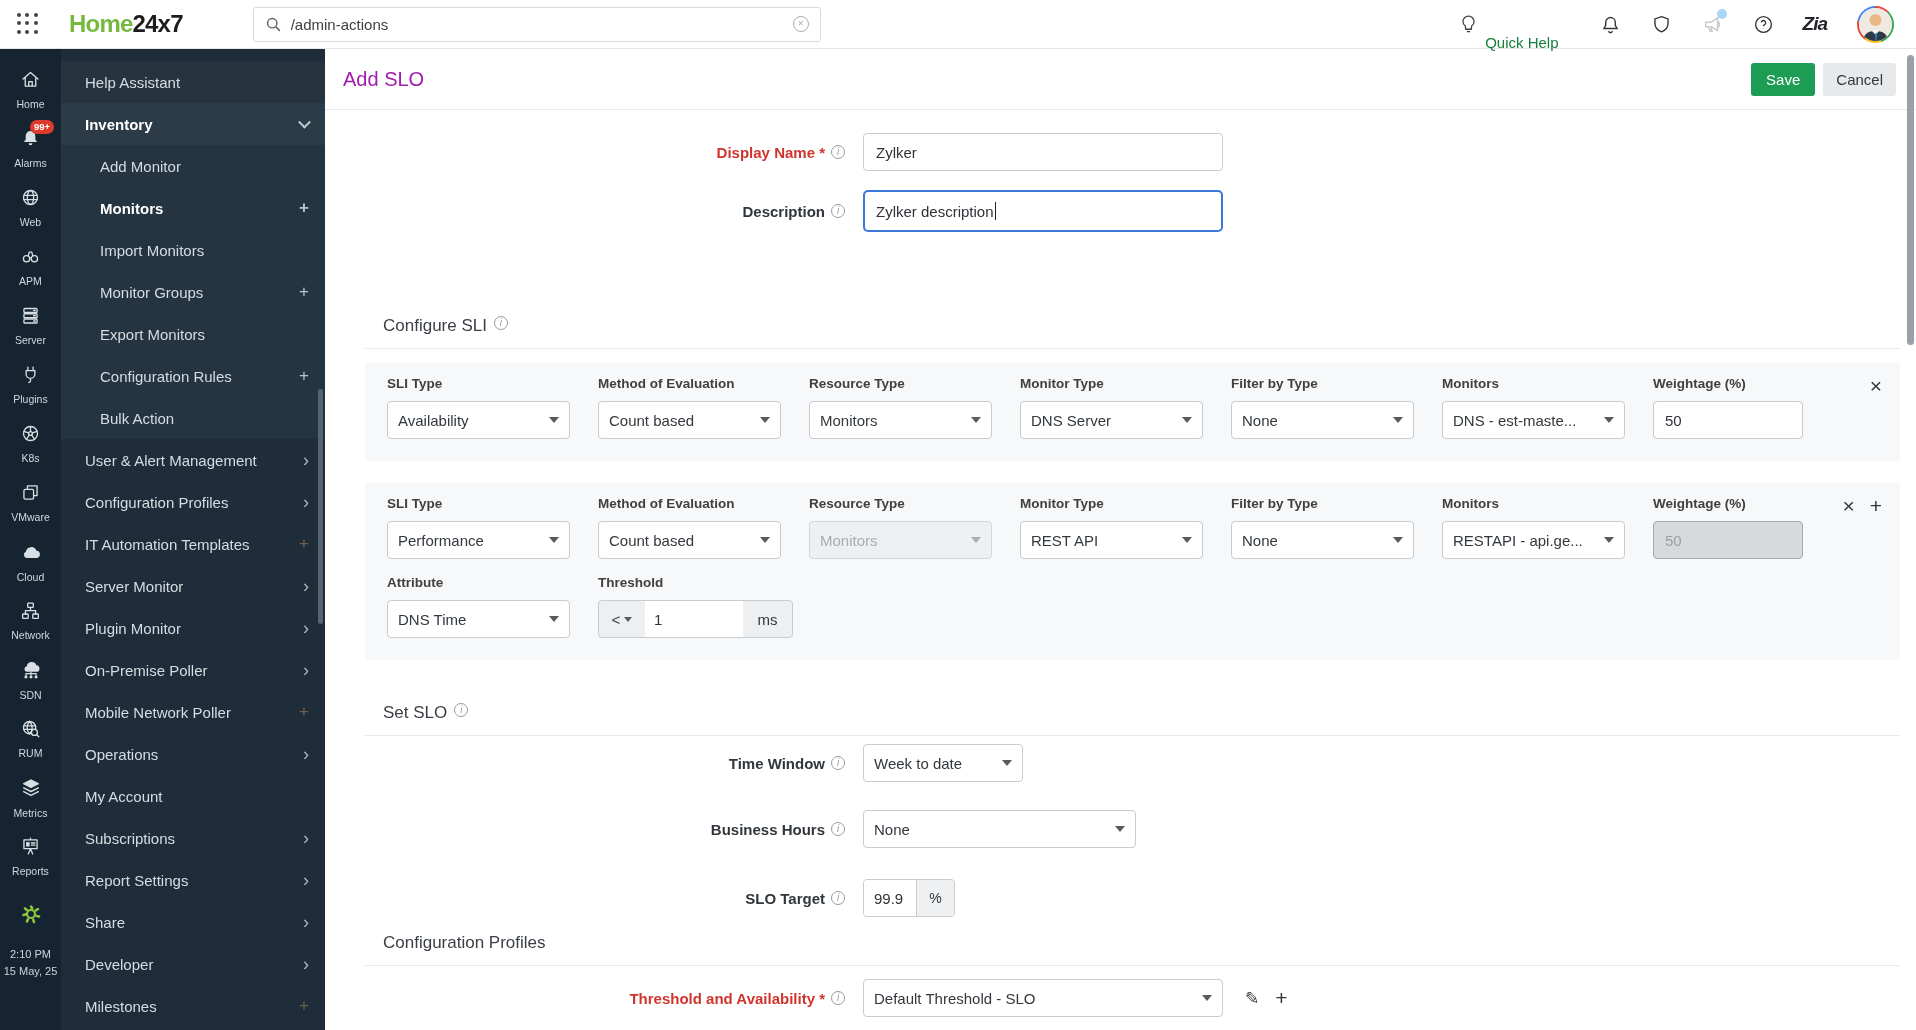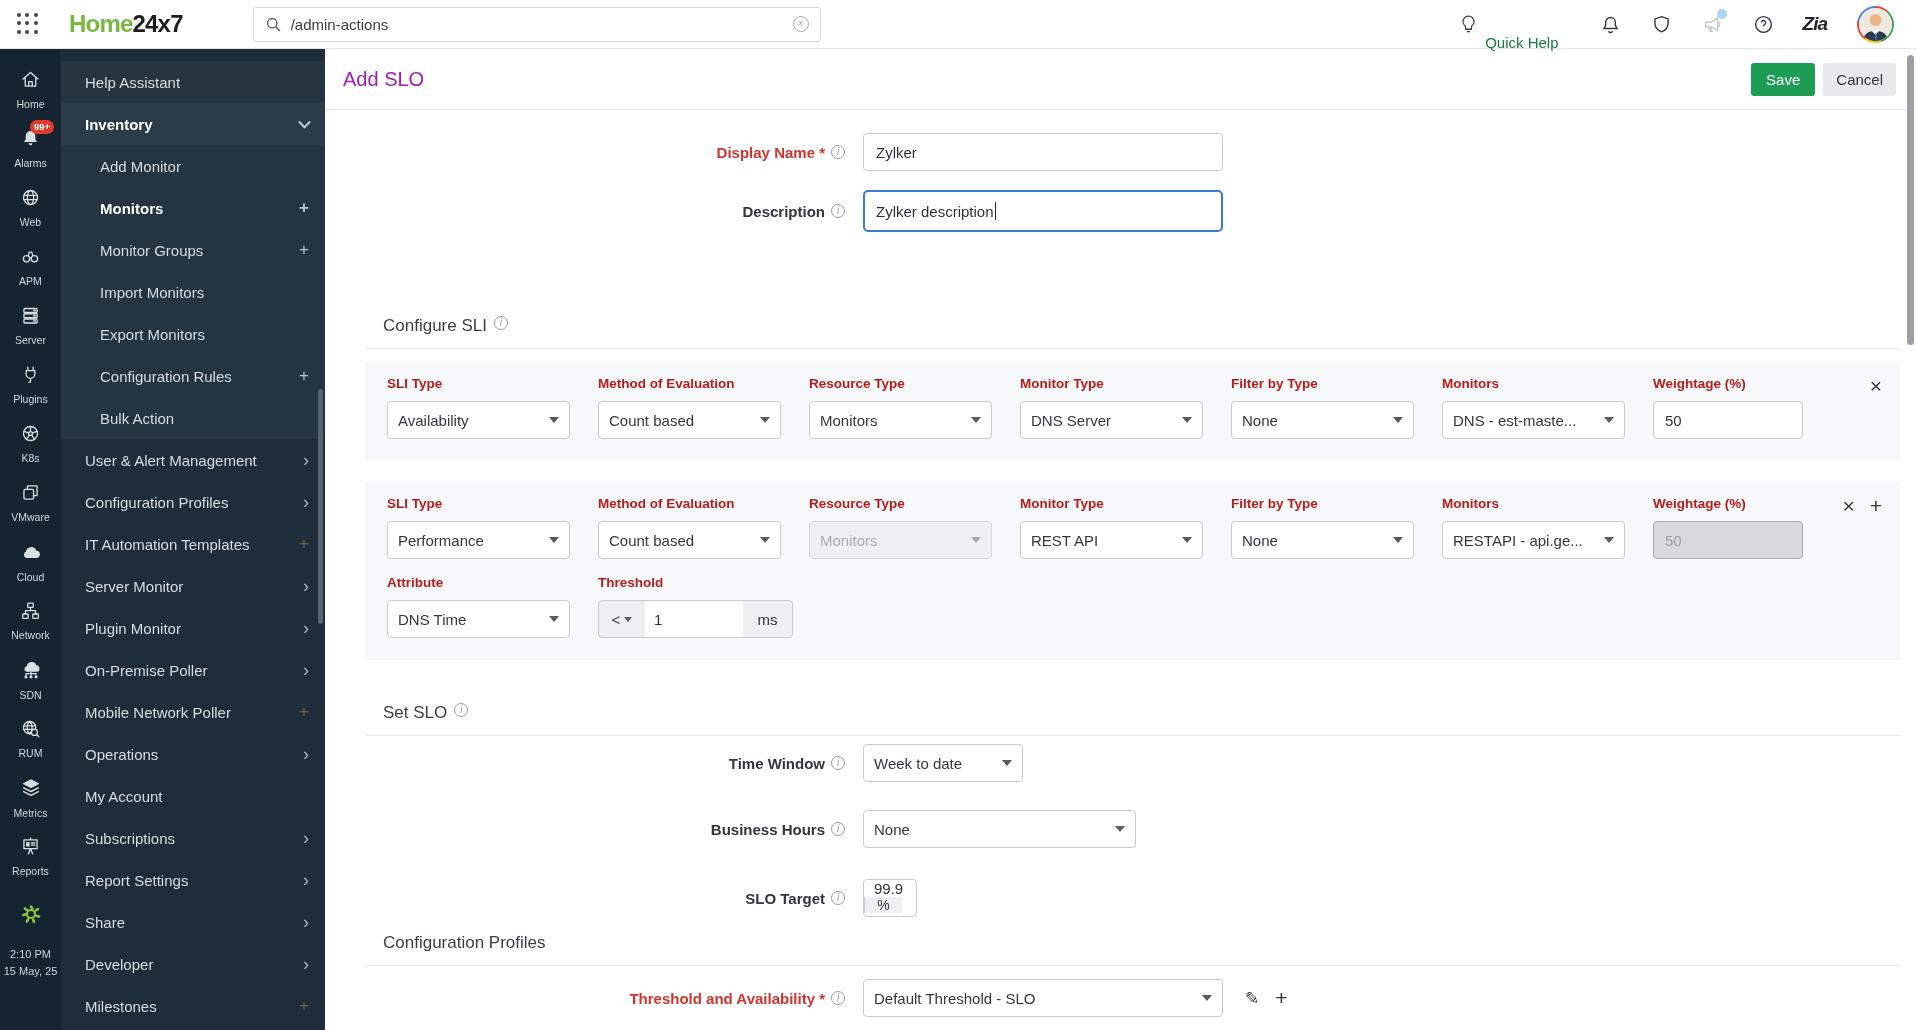--- a/index.html
+++ b/index.html
@@ -82,21 +82,21 @@
   .tinput { width:360px; height:38px; border:1px solid #c7ccd1; border-radius:4px;
             padding:0 12px; font-size:15px; color:#2f3337; font-family:inherit; background:#fff; }
   .tinput-div { width:360px; height:42px; border:2px solid #3b78da; border-radius:5px;
             padding:0 11px; font-size:15px; color:#2f3337; display:flex; align-items:center; background:#fff; }
   .caret-line { display:inline-block; width:1px; height:18px; background:#222; margin-left:1px; }
 
   .section-h { margin:0 16px 0 40px; padding:0 0 12px 18px; border-bottom:1px solid #e7e9ea;
                display:flex; align-items:flex-start; gap:7px; font-size:17px; color:#3a3f45; }
   .panel { margin:13px 16px 0 40px; background:#f7f8f9; border-radius:2px; padding:14px 18px 22px 22px; }
   .sli-grid { display:grid; grid-template-columns:repeat(6,183px) 150px 1fr; column-gap:28px; }
-  .cell-label { font-size:13.5px; font-weight:bold; color:#b91c1c; margin-bottom:10px; }
+  .cell-label { font-size:13.5px; font-weight:bold; color:#404040; margin-bottom:10px; }
   .dd { height:38px; border:1px solid #c7ccd1; border-radius:4px; background:#fff;
         display:flex; align-items:center; padding:0 10px; cursor:pointer; }
   .dd-val { font-size:15px; color:#33383d; white-space:nowrap; overflow:hidden; }
   .dd-caret { margin-left:auto; width:0; height:0; border-left:5px solid transparent;
               border-right:5px solid transparent; border-top:6px solid #565b60; flex:none; }
   .dd.disabled { background:#edeff1; border-color:#d3d7da; cursor:default; }
   .dd.disabled .dd-val { color:#a7adb3; }
   .dd.disabled .dd-caret { border-top-color:#a7adb3; }
   .winput { width:150px; height:38px; border:1px solid #c7ccd1; border-radius:4px;
             padding:0 11px; font-size:15px; color:#2f3337; font-family:inherit; background:#fff; }
@@ -114,21 +114,21 @@
   .th-caret { width:0; height:0; border-left:4px solid transparent; border-right:4px solid transparent;
               border-top:5px solid #565b60; }
   .th-input { width:98px; height:36px; border:none; padding:0 9px; font-size:15px;
               color:#2f3337; font-family:inherit; background:#fff; }
   .th-unit { flex:1; text-align:center; font-size:15px; color:#33383d; }
 
   .slo-row { display:flex; align-items:center; }
   .dd-tw { width:160px; }
   .dd-bh { width:273px; }
   .unit-ctl { margin-left:18px; display:inline-flex; height:38px; border:1px solid #c7ccd1;
-              border-radius:4px; overflow:hidden;flex-direction:column; }
+              border-radius:4px; overflow:hidden; }
   .unit-ctl input { width:52px; border:none; padding:0 10px; font-size:15px; color:#2f3337; font-family:inherit; }
   .unit-box { width:38px; background:#eef0f2; border-left:1px solid #c7ccd1; display:flex;
               align-items:center; justify-content:center; font-size:14px; color:#33383d; }
   .dd-prof { width:360px; }
   .icon-pencil { margin-left:22px; font-size:17px; color:#33383d; cursor:pointer; }
   .icon-pencil::after { content:"✎"; }
   .prof-plus { margin-left:16px; }
 
   .main-scroll { position:absolute; right:2px; top:55px; width:7px; height:290px;
                  background:#9aa0a5; border-radius:4px; z-index:30; }
@@ -341,25 +341,25 @@
         <span class="aff aff-chevd"></span>
       </div>
       <div class="sb-item sub">
         <span class="sb-label">Add Monitor</span>
       </div>
       <div class="sb-item sub bold">
         <span class="sb-label">Monitors</span>
         <span class="aff aff-plus"></span>
       </div>
       <div class="sb-item sub">
+        <span class="sb-label">Import Monitors</span>
+      </div>
+      <div class="sb-item sub">
         <span class="sb-label">Monitor Groups</span>
         <span class="aff aff-plus"></span>
-      </div>
-      <div class="sb-item sub">
-        <span class="sb-label">Import Monitors</span>
       </div>
       <div class="sb-item sub">
         <span class="sb-label">Export Monitors</span>
       </div>
       <div class="sb-item sub">
         <span class="sb-label">Configuration Rules</span>
         <span class="aff aff-plus"></span>
       </div>
       <div class="sb-item sub">
         <span class="sb-label">Bulk Action</span>

